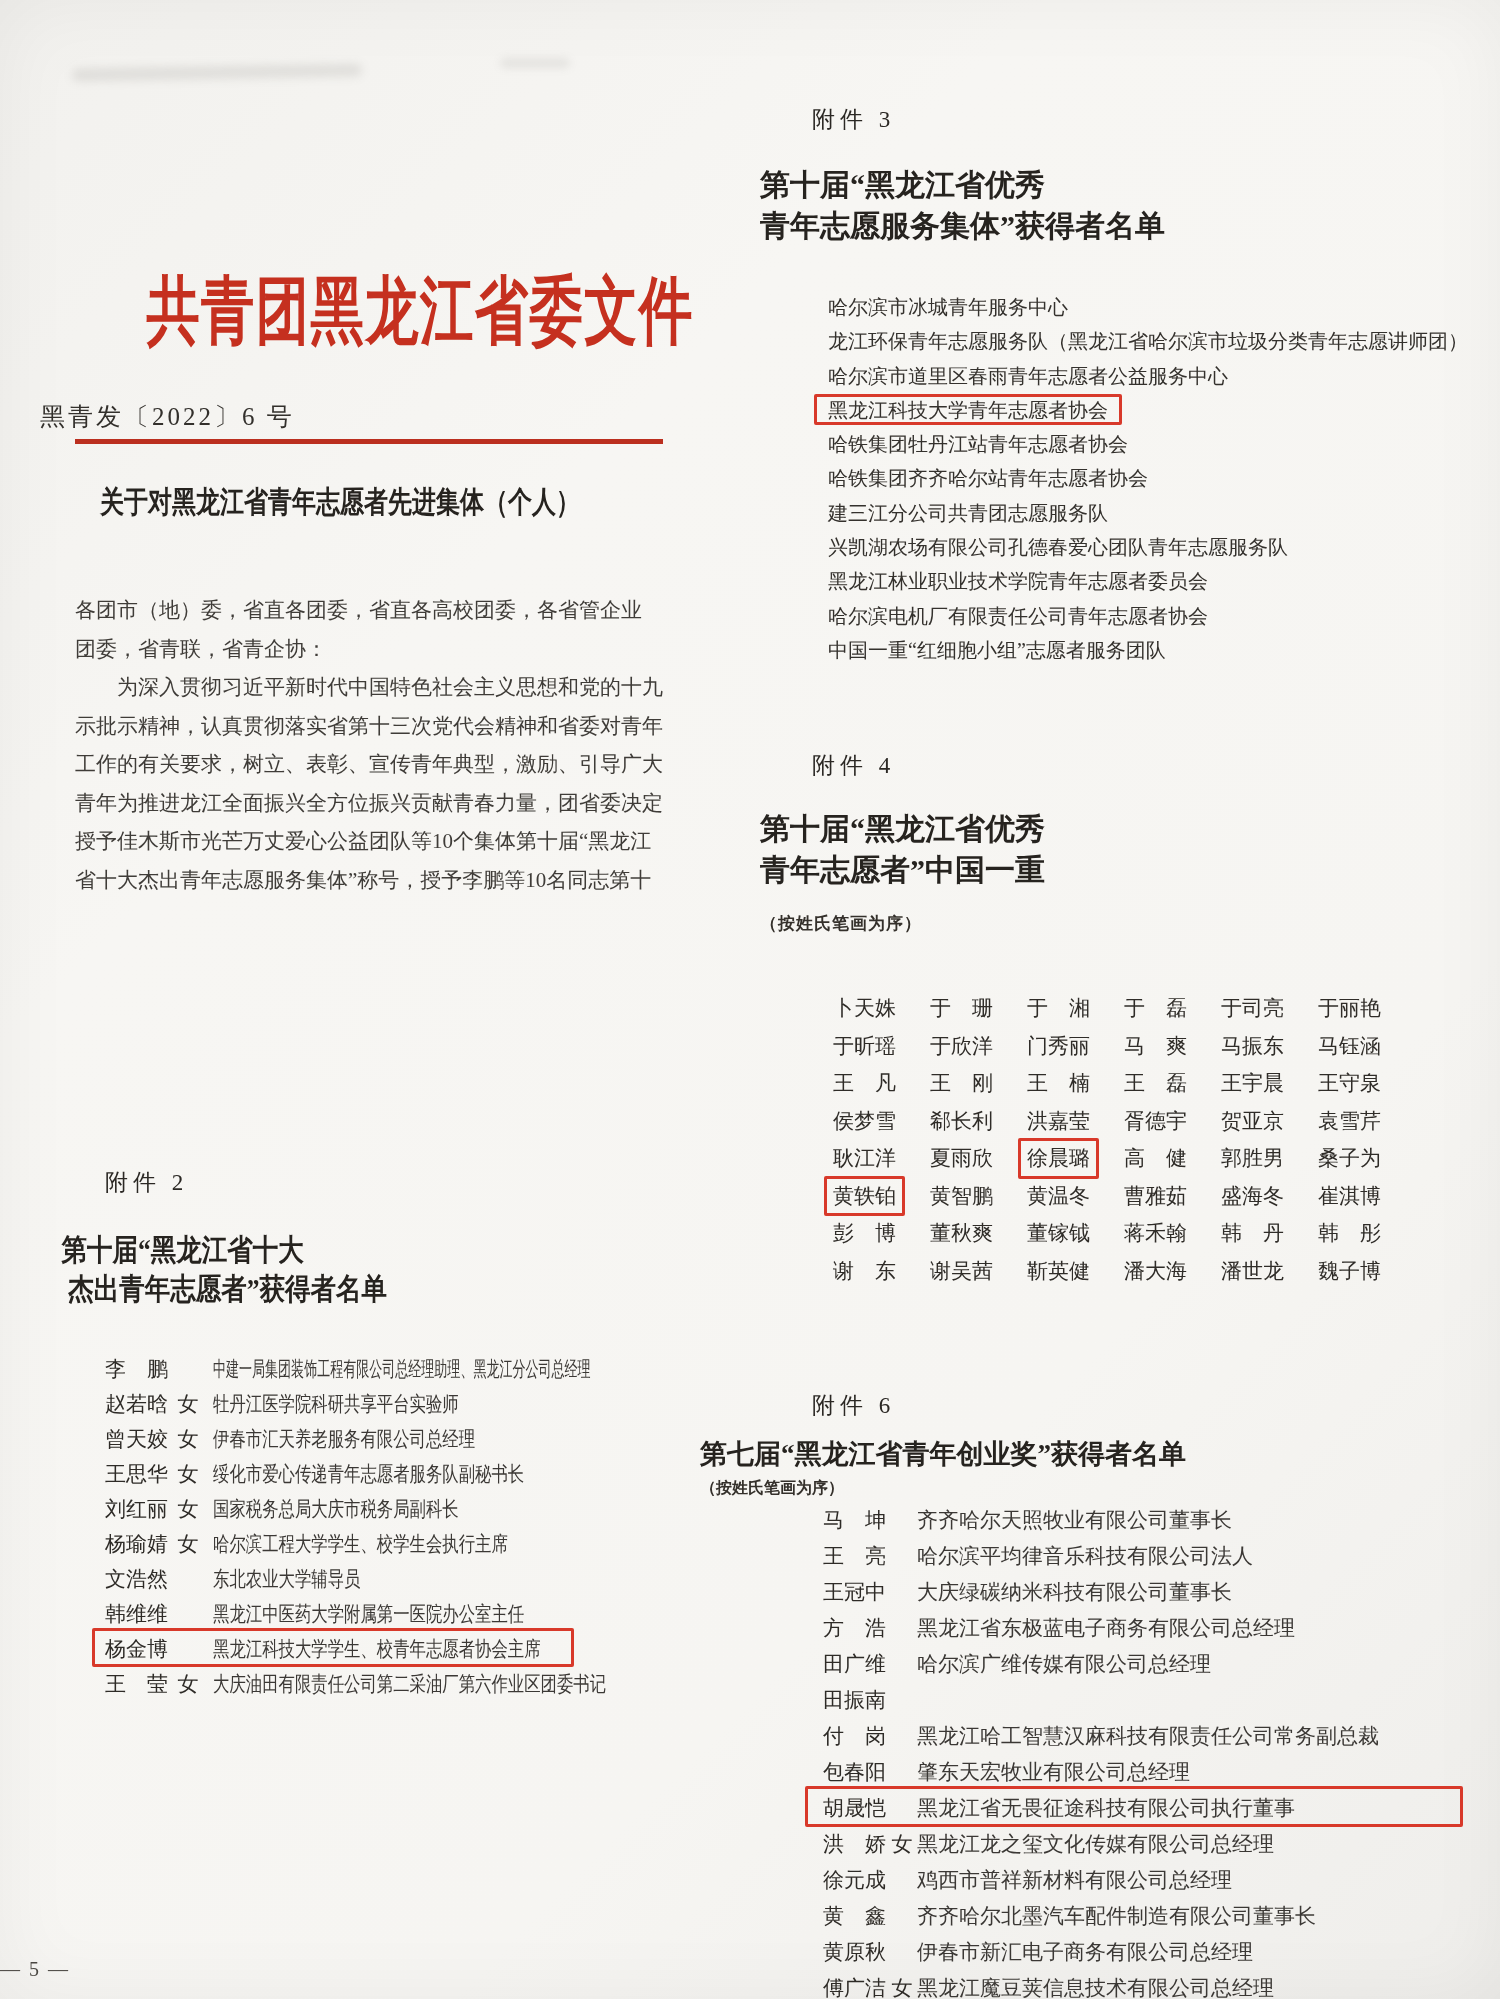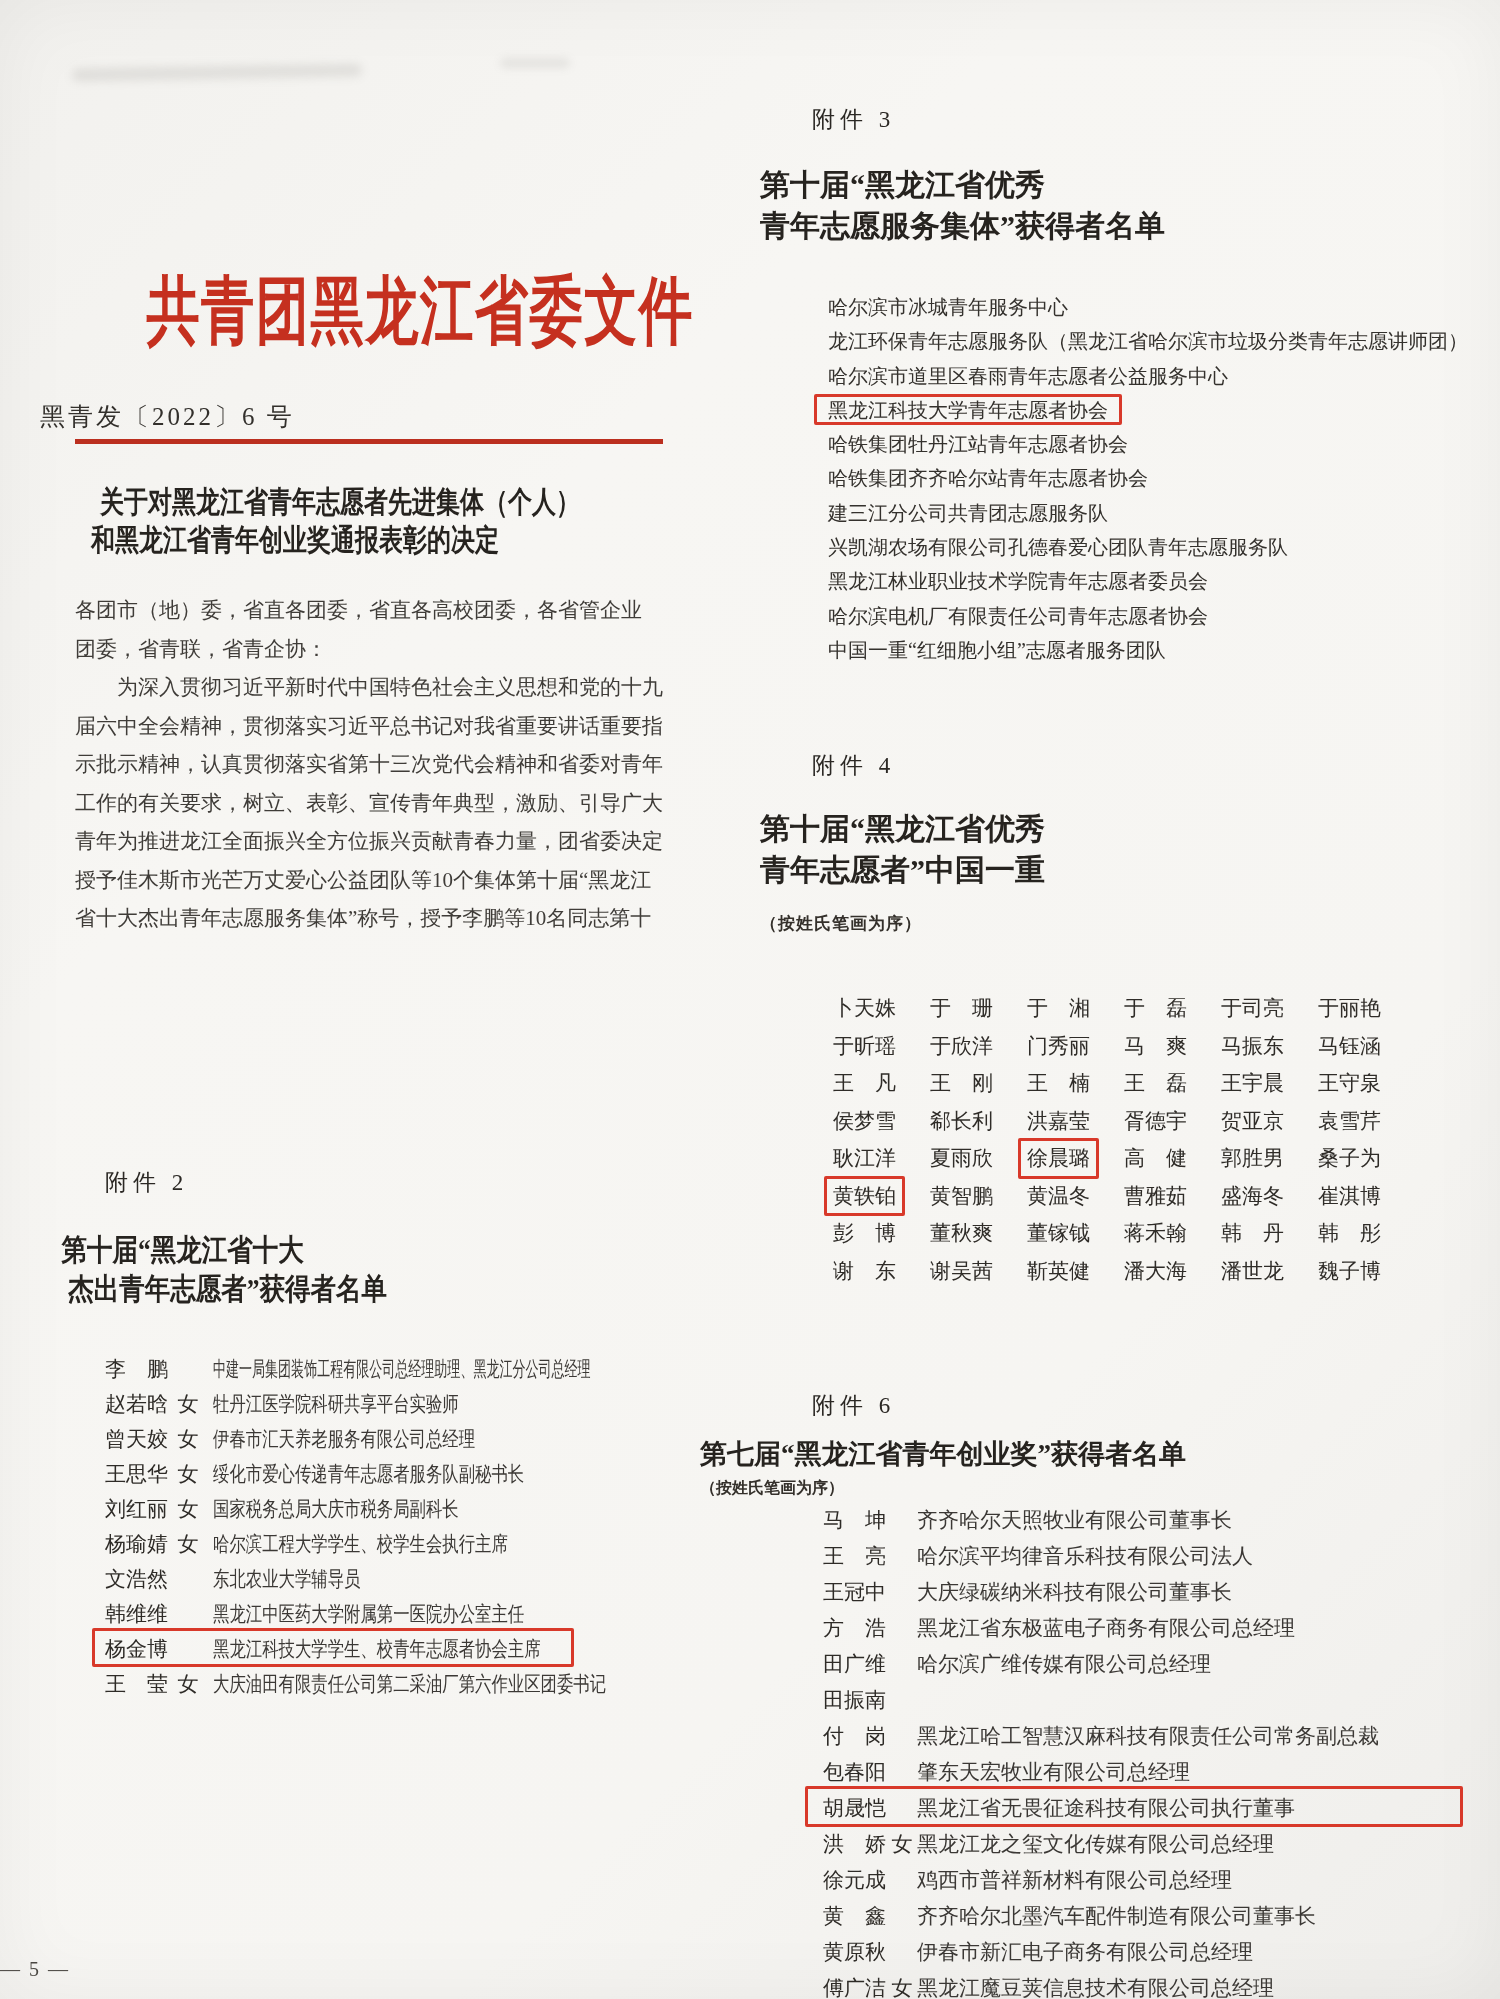--- a/index.html
+++ b/index.html
@@ -78,28 +78,26 @@
   <div class="abs ctr red-header">
     <span>共青团黑龙江省委文件</span>
   </div>
 
   <div class="abs ctr doc-number">黑青发〔2022〕6 号</div>
 
   <div class="abs red-rule"></div>
 
   <div class="abs ctr doc-title">
     <div><span>关于对黑龙江省青年志愿者先进集体（个人）</span></div>
-    <div><span>和黑龙江省青年创业奖通报表彰的决定</span></div>
   </div>
 
   <div class="abs body-block">
     <div class="nw">各团市（地）委，省直各团委，省直各高校团委，各省管企业</div>
     <div class="nw">团委，省青联，省青企协：</div>
     <div class="nw">　　为深入贯彻习近平新时代中国特色社会主义思想和党的十九</div>
-    <div class="nw">届六中全会精神，贯彻落实习近平总书记对我省重要讲话重要指</div>
     <div class="nw">示批示精神，认真贯彻落实省第十三次党代会精神和省委对青年</div>
     <div class="nw">工作的有关要求，树立、表彰、宣传青年典型，激励、引导广大</div>
     <div class="nw">青年为推进龙江全面振兴全方位振兴贡献青春力量，团省委决定</div>
     <div class="nw">授予佳木斯市光芒万丈爱心公益团队等10个集体第十届“黑龙江</div>
     <div class="nw">省十大杰出青年志愿服务集体”称号，授予李鹏等10名同志第十</div>
   </div>
 
   <div class="abs annex-label a2-label">附件 2</div>
 
   <div class="abs ctr a2-title">

